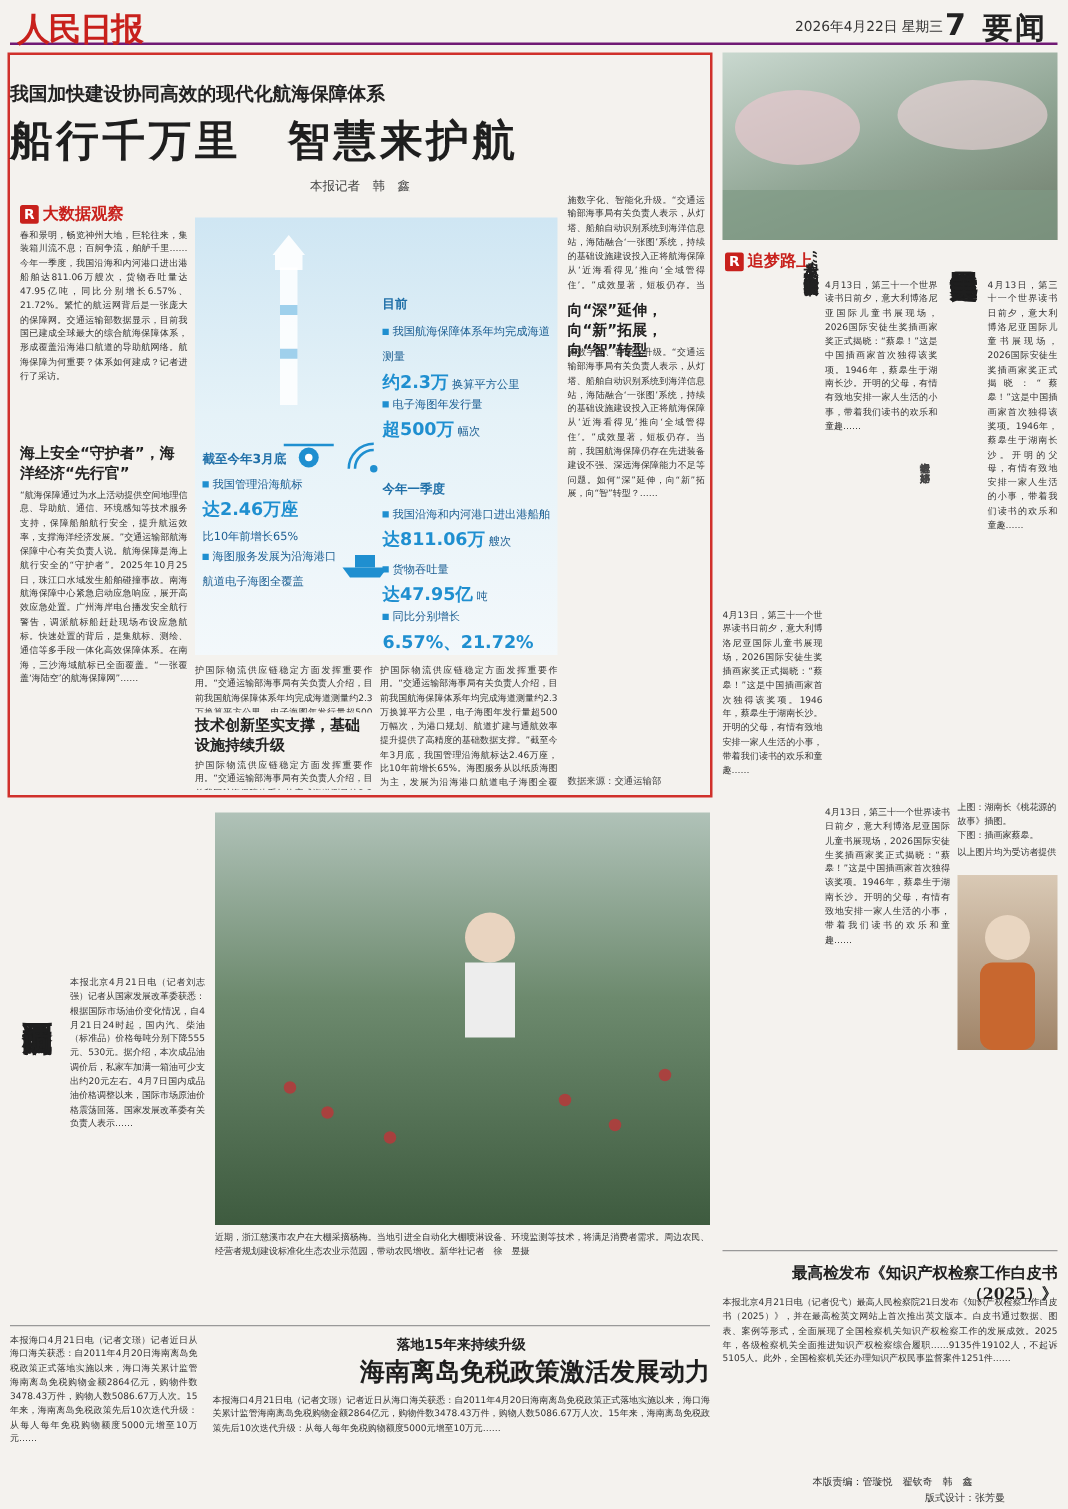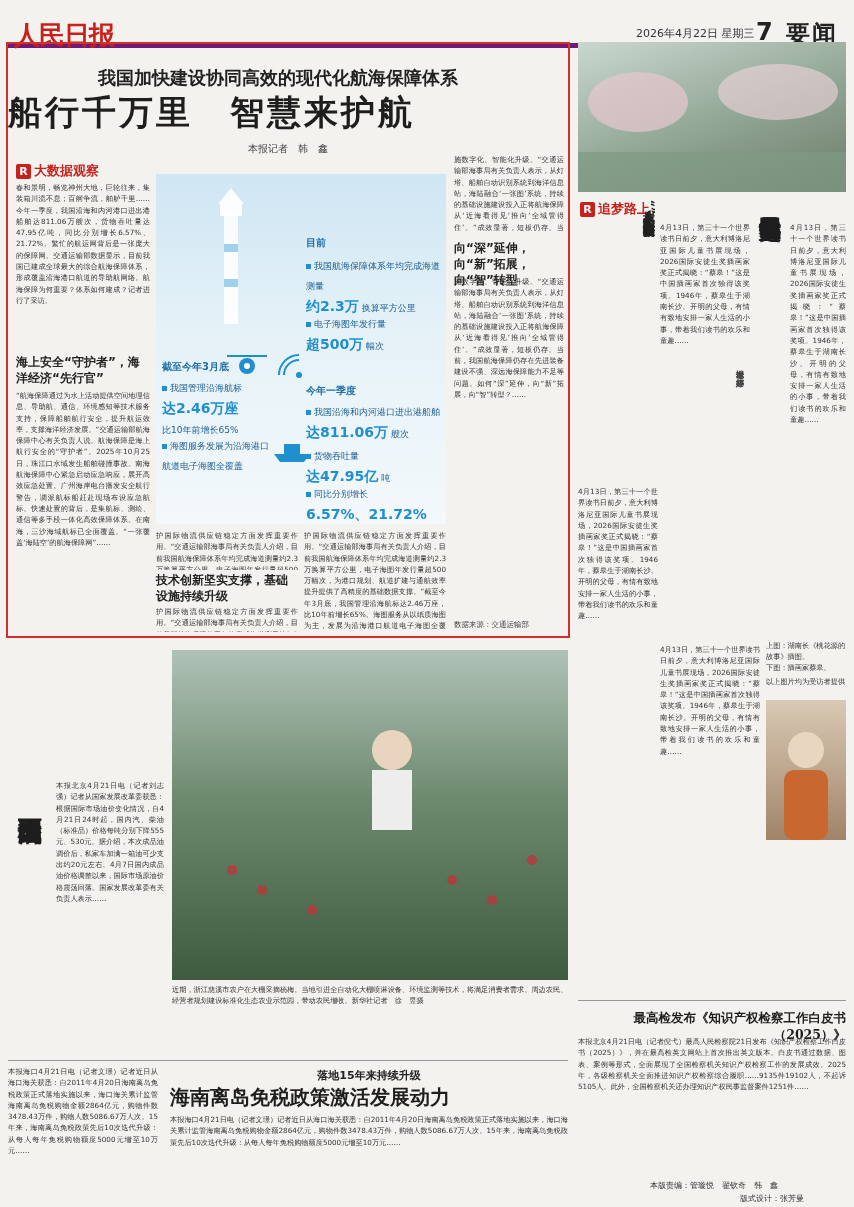--- a/index.html
+++ b/index.html
@@ -1,24 +1,24 @@
 <!DOCTYPE html>
 <html><head>
 <meta charset="utf-8">
 <style>
 *{box-sizing:border-box;margin:0;padding:0}
 body{width:854px;height:1207px;background:#f4f2ee;font-family:"DejaVu Serif",serif;color:#222;position:relative;overflow:hidden}
 .abs{position:absolute}
-.masthead{left:8px;top:16px;width:838px;height:32px;border-bottom:5px solid #701a75}
+.masthead{left:8px;top:4px;width:838px;height:32px;border-bottom:2px solid #701a75}
 .logo{left:6px;top:2px;font-size:26px;font-weight:bold;color:#c8211c;font-family:"DejaVu Serif",serif;letter-spacing:-1px}
 .hdr-date{left:628px;top:10px;font-size:11px;color:#333;font-family:"DejaVu Sans",sans-serif}
 .hdr-page{left:748px;top:2px;font-size:24px;font-weight:bold;color:#222;font-family:"DejaVu Sans",sans-serif}
 .hdr-name{left:778px;top:2px;font-size:24px;font-weight:bold;color:#222;font-family:"DejaVu Sans",sans-serif;letter-spacing:2px}
 .lead{left:6px;top:42px;width:564px;height:596px;border:2px solid #d0312b}
-.kicker{left:0;top:22px;width:540px;text-align:center;font-size:18px;font-weight:bold;color:#222}
+.kicker{left:0;top:22px;width:540px;font-size:15px;font-weight:bold;color:#222}
 .headline{left:0;top:46px;width:560px;text-align:left;font-size:34px;font-weight:bold;color:#1e1e1e;letter-spacing:3px}
 .byline{left:0;top:98px;width:560px;text-align:center;font-size:10px;color:#444}
 .txt{font-size:7.2px;line-height:11.3px;color:#333;text-align:justify;overflow:hidden;font-family:"DejaVu Sans",sans-serif}
 .section-tag{font-size:13px;font-weight:bold;color:#c8211c;display:flex;align-items:center;gap:3px;font-family:"DejaVu Sans",sans-serif}
 .section-tag .b{display:inline-block;width:15px;height:15px;background:#c8211c;color:#fff;font-size:11px;text-align:center;line-height:15px;border-radius:2px}
 .subhead{font-size:12px;font-weight:bold;color:#222;line-height:16px;font-family:"DejaVu Sans",sans-serif}
 .info{left:148px;top:130px;width:290px;height:350px;background:linear-gradient(180deg,#cfe6f3 0%,#e5f2f8 45%,#f3f8fb 100%)}
 .info-item{position:absolute;font-size:9px;color:#1b5e92;font-family:"DejaVu Sans",sans-serif;line-height:20px}
 .info-item b{color:#1f8fd0;font-size:14px;font-weight:bold}
 .info-item .dot{display:inline-block;width:5px;height:5px;background:#1f8fd0;margin-right:3px;vertical-align:middle}
@@ -160,20 +160,20 @@
         <circle cx="320" cy="250" r="5"></circle>
         <circle cx="360" cy="210" r="5"></circle>
     </g>
   </svg>
 </div>
 <div class="abs caption" style="left:172px;top:984px;width:396px">近期，浙江慈溪市农户在大棚采摘杨梅。当地引进全自动化大棚喷淋设备、环境监测等技术，将满足消费者需求。周边农民、经营者规划建设标准化生态农业示范园，带动农民增收。新华社记者　徐　昱摄</div>
 
 <div class="abs hr" style="left:8px;top:1060px;width:560px"></div>
 <div class="abs txt" style="left:8px;top:1066px;width:150px;height:140px">本报海口4月21日电（记者文璟）记者近日从海口海关获悉：自2011年4月20日海南离岛免税政策正式落地实施以来，海口海关累计监管海南离岛免税购物金额2864亿元，购物件数3478.43万件，购物人数5086.67万人次。15年来，海南离岛免税政策先后10次迭代升级：从每人每年免税购物额度5000元增至10万元……</div>
 <div class="abs" style="left:170px;top:1068px;width:398px;text-align:center;font-size:11px;font-weight:bold;font-family:'DejaVu Sans',sans-serif">落地15年来持续升级</div>
-<div class="abs" style="left:170px;top:1084px;width:398px;text-align:left;font-size:20px;font-weight:bold;color:#1e1e1e">海南离岛免税政策激活发展动力</div>
+<div class="abs" style="left:170px;top:1084px;width:398px;text-align:right;font-size:20px;font-weight:bold;color:#1e1e1e">海南离岛免税政策激活发展动力</div>
 <div class="abs txt" style="left:170px;top:1114px;width:398px;height:90px">本报海口4月21日电（记者文璟）记者近日从海口海关获悉：自2011年4月20日海南离岛免税政策正式落地实施以来，海口海关累计监管海南离岛免税购物金额2864亿元，购物件数3478.43万件，购物人数5086.67万人次。15年来，海南离岛免税政策先后10次迭代升级：从每人每年免税购物额度5000元增至10万元……</div>
 
 <div class="abs hr" style="left:578px;top:1000px;width:268px"></div>
 <div class="abs" style="left:578px;top:1010px;width:268px;text-align:right;font-size:12.5px;font-weight:bold;color:#1e1e1e">最高检发布《知识产权检察工作白皮书（2025）》</div>
 <div class="abs txt" style="left:578px;top:1036px;width:268px;height:130px">本报北京4月21日电（记者倪弋）最高人民检察院21日发布《知识产权检察工作白皮书（2025）》，并在最高检英文网站上首次推出英文版本。白皮书通过数据、图表、案例等形式，全面展现了全国检察机关知识产权检察工作的发展成效。2025年，各级检察机关全面推进知识产权检察综合履职……9135件19102人，不起诉5105人。此外，全国检察机关还办理知识产权民事监督案件1251件……</div>
 <div class="abs" style="left:650px;top:1180px;font-size:8px;font-family:'DejaVu Sans',sans-serif;color:#333">本版责编：管璇悦　翟钦奇　韩　鑫</div>
 <div class="abs" style="left:740px;top:1193px;font-size:8px;font-family:'DejaVu Sans',sans-serif;color:#333">版式设计：张芳曼</div>
 
 </body></html>

